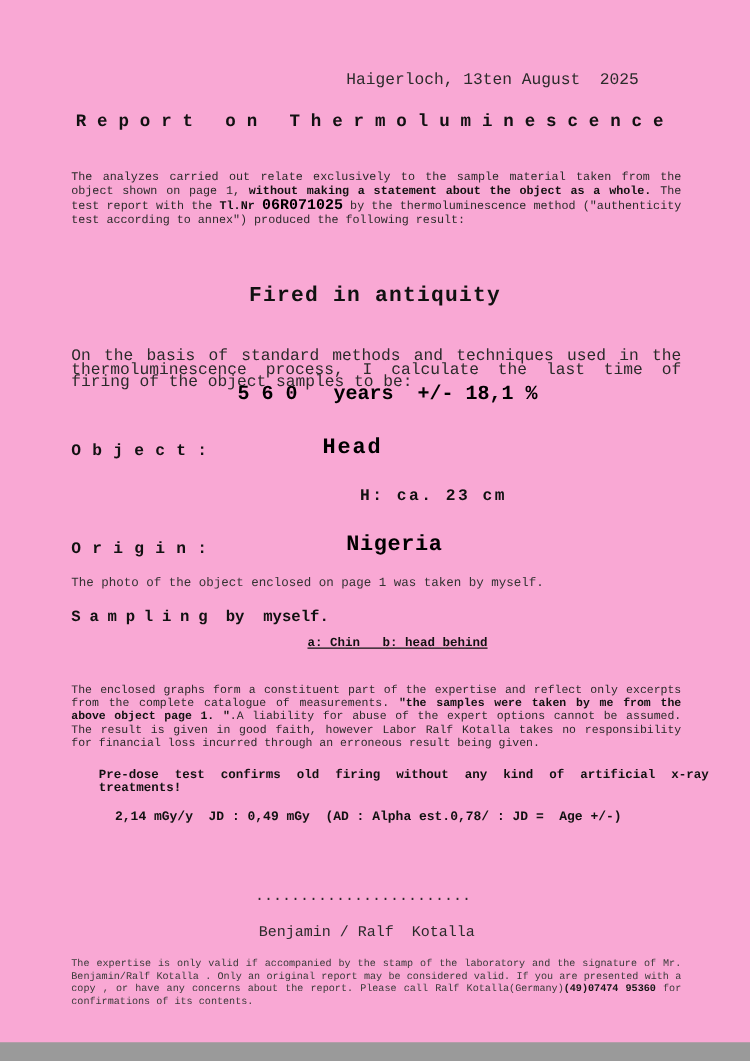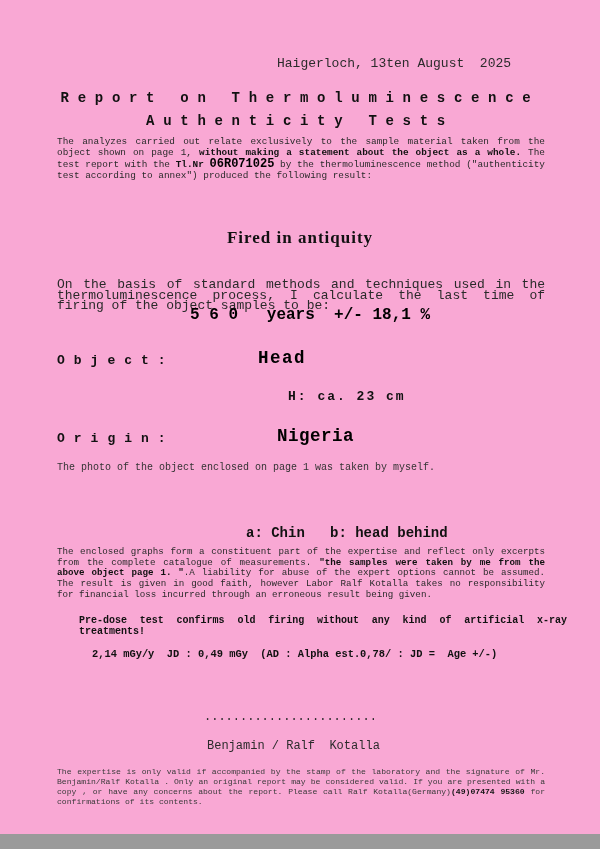--- a/index.html
+++ b/index.html
@@ -16,72 +16,72 @@
   .b{font-weight:bold;}
   .center{left:0;width:600px;text-align:center;}
 
   .date{left:277px;top:56px;font-size:13px;color:#2b2b2b;}
   .title{top:87px;font-weight:bold;font-size:14px;letter-spacing:8.7px;line-height:22.5px;color:#111;}
   .para{left:57px;width:488px;text-align:justify;color:#2a2a2a;}
   .intro{top:137px;font-size:9.4px;line-height:10.6px;}
   .intro .b{color:#111;}
   .tl-id{font-weight:bold;font-size:12px;line-height:1;color:#000;}
   .h-analysis{top:197px;font-weight:bold;font-size:14px;letter-spacing:9.5px;color:#111;}
-  .h-fired{top:228px;font-weight:bold;font-size:17px;letter-spacing:1px;color:#111;font-family:Liberation Serif, serif;}
+  .h-fired{top:228px;font-weight:bold;font-size:17px;letter-spacing:1px;color:#111;}
   .basis{top:280px;font-size:13px;line-height:10.6px;}
   .value-line{left:190px;top:306px;font-weight:bold;font-size:16px;color:#000;}
   .lbl{font-weight:bold;font-size:13px;letter-spacing:9px;color:#111;}
   .object-label{left:57px;top:353px;}
   .object-value{left:258px;top:348px;font-weight:bold;font-size:17.5px;letter-spacing:1.5px;color:#000;}
   .height-line{left:272px;top:389px;font-weight:bold;font-size:13px;letter-spacing:2px;color:#111;padding-left:16px;}
   .origin-label{left:57px;top:431px;}
   .origin-value{left:277px;top:426px;font-weight:bold;font-size:17.5px;letter-spacing:0.5px;color:#000;}
   .photo-note{left:57px;top:462px;font-size:10px;color:#333;}
   .sampling{left:57px;top:487px;font-size:12.5px;font-weight:bold;color:#111;}
   .sampling .spread{letter-spacing:7px;}
-  .samples{left:246px;top:525px;font-size:14px;font-weight:bold;color:#111;}
+  .samples{left:246px;top:510px;font-size:10px;font-weight:bold;color:#111;text-decoration:underline;}
   .disclaimer{top:547px;font-size:9.2px;line-height:10.7px;}
   .disclaimer .b{color:#111;}
   .predose{top:615px;font-size:10px;line-height:11.3px;font-weight:bold;color:#111;margin-left:22px;}
   .dose{left:92px;top:648px;font-size:10.4px;font-weight:bold;color:#111;}
   .dots{left:204px;top:710px;font-size:12px;color:#2b2b2b;}
   .name{left:207px;top:739px;font-size:12px;color:#2b2b2b;}
   .footer{top:767px;font-size:8.1px;line-height:9.9px;color:#3a3a3a;}
   .footer .b{color:#151515;}
 </style>
 </head>
 <body>
 
 <div class="page">
 
   <div class="abs date pre">Haigerloch, 13ten August  2025</div>
 
   <div class="abs center title">
     <div>Report on Thermoluminescence</div>
-    <div>Authenticity Tests</div>
   </div>
 
   <div class="abs para intro"><span>The analyzes carried out relate exclusively to the sample material taken from the object shown on page 1, </span><span class="b">without making a statement about the object as a whole.</span><span> The test report with the </span><span class="b">Tl.Nr </span><span class="tl-id">06R071025</span><span> by the thermoluminescence method ("authenticity test according to annex") produced the following result:</span></div>
 
 
   <div class="abs center h-fired">Fired in antiquity</div>
 
   <div class="abs para basis">On the basis of standard methods and techniques used in the thermoluminescence process, I calculate the last time of firing of the object samples to be:</div>
 
   <div class="abs value-line pre">5 6 0   years  +/- 18,1 %</div>
 
   <div class="abs lbl object-label">Object:</div>
   <div class="abs object-value">Head</div>
   <div class="abs height-line pre">H: ca. 23 cm</div>
 
   <div class="abs lbl origin-label">Origin:</div>
   <div class="abs origin-value">Nigeria</div>
 
   <div class="abs photo-note">The photo of the object enclosed on page 1 was taken by myself.</div>
 
+  <div class="abs sampling"><span class="spread">Sampling</span><span class="pre"> by  myself.</span></div>
 
   <div class="abs samples pre">a: Chin   b: head behind</div>
 
   <div class="abs para disclaimer"><span>The enclosed graphs form a constituent part of the expertise and  reflect only excerpts from the complete catalogue of measurements. </span><span class="b">"the samples were taken by me from the above object  page  1.  "</span><span>.A liability for abuse of the expert options cannot be assumed. The result is given in good faith, however Labor Ralf Kotalla takes no responsibility for financial loss incurred through an erroneous result being given.</span></div>
 
   <div class="abs para predose">Pre-dose test confirms old firing without any kind of artificial x-ray treatments!</div>
 
   <div class="abs dose pre">2,14 mGy/y  JD : 0,49 mGy  (AD : Alpha est.0,78/ : JD =  Age +/-)</div>
 
   <div class="abs dots pre">........................</div>

